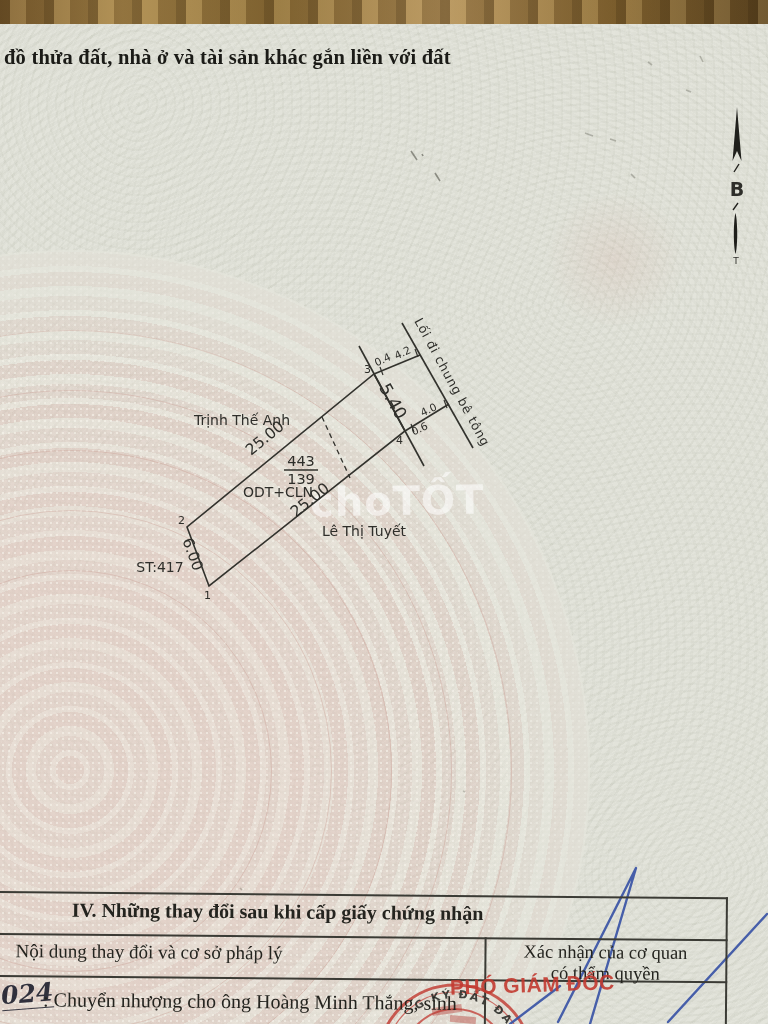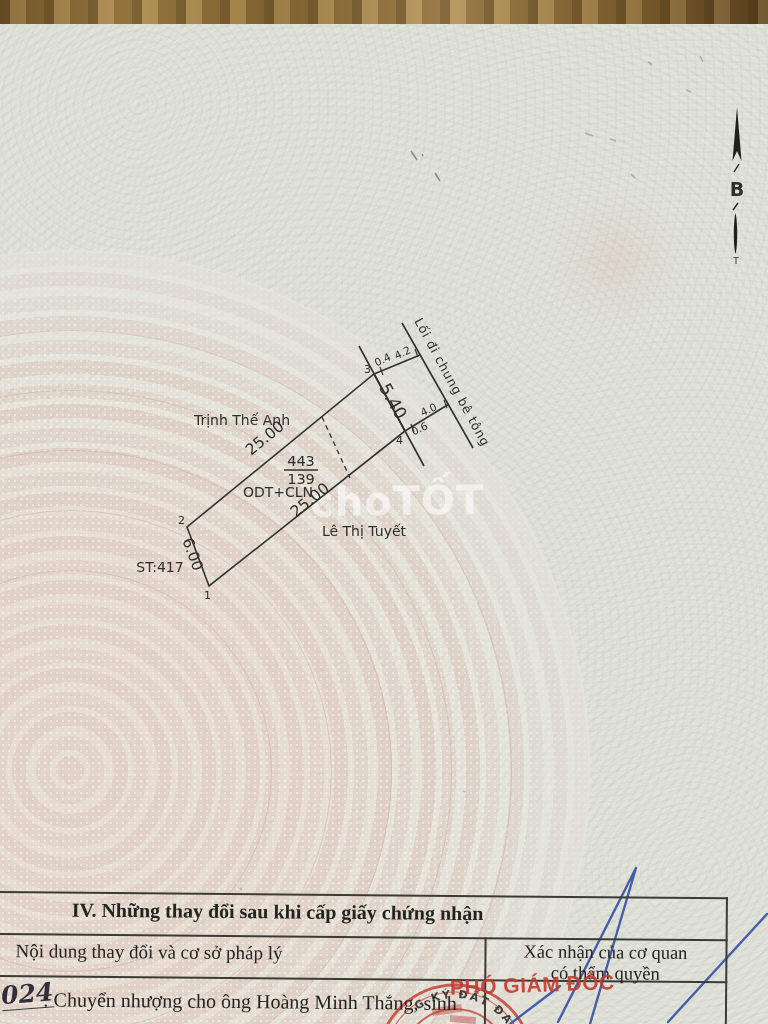--- a/index.html
+++ b/index.html
@@ -61,20 +61,21 @@
   <div class="wood"></div>
   <div class="paper"></div>
   <div class="emblem"></div>
   <div class="ring" style="left:-130px;top:570px;width:400px;height:400px;"></div>
   <div class="ring" style="left:-190px;top:510px;width:520px;height:520px;"></div>
   <div class="ring" style="left:-250px;top:450px;width:640px;height:640px;"></div>
   <div class="ring" style="left:-310px;top:390px;width:760px;height:760px;"></div>
   <div class="ring" style="left:-370px;top:330px;width:880px;height:880px;"></div>
   <div class="pinksmudge"></div>
 
+  <div class="toptitle">đồ thửa đất, nhà ở và tài sản khác gắn liền với đất</div>
 
   <div class="watermark">choTỐT</div>
 
   <svg class="overlay" width="768" height="1024" viewBox="0 0 768 1024">
 
     <g stroke="#32322d" stroke-width="1.6" fill="none">
       <polygon points="209,586 187,527 374,374 405,431"></polygon>
       <line x1="359" y1="346" x2="424" y2="466"></line>
       <line x1="402" y1="323" x2="473" y2="448"></line>
       <line x1="374" y1="374" x2="420" y2="355"></line>

